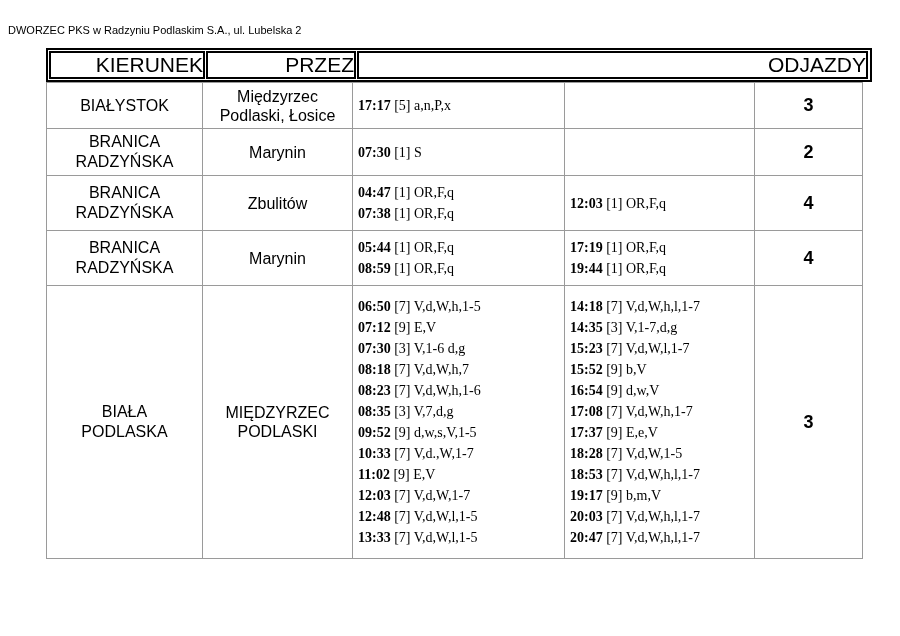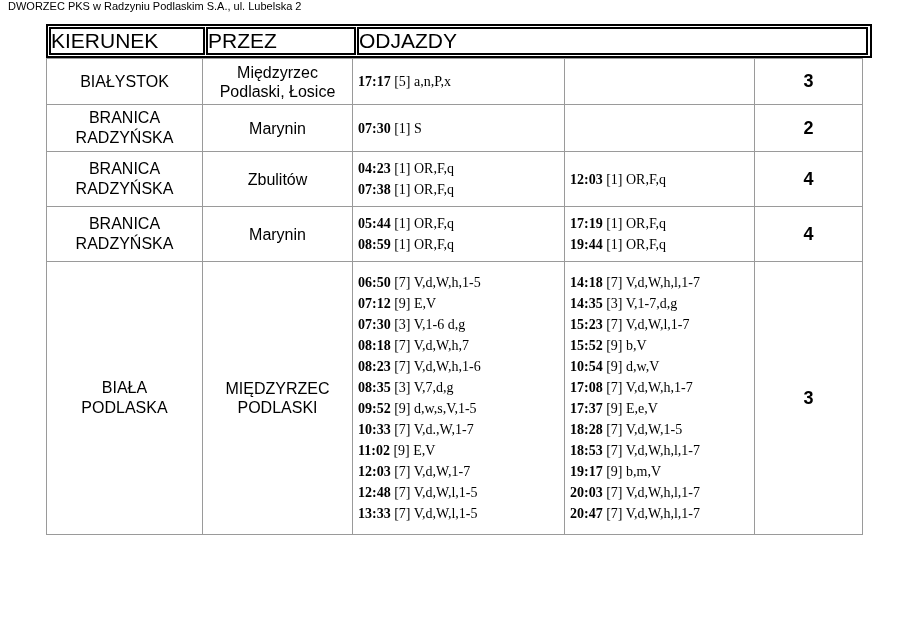--- a/index.html
+++ b/index.html
@@ -2,34 +2,34 @@
 <html style="--grid: #9a9a9a; --ink: #000000; --bg: #ffffff;"><head>
 <meta charset="utf-8">
 <style>
   :root { --grid:#9a9a9a; --ink:#000000; --bg:#ffffff; }
   * { margin:0; padding:0; box-sizing:border-box; }
   html,body { background:var(--bg); }
   body {
     width:900px; height:636px; overflow:hidden;
     font-family:"Liberation Sans", sans-serif; color:var(--ink);
   }
-  .page { padding:0 0 0 8px; }
+  .page { padding:24px 0 0 8px; }
   .page-title { font-size:11px; line-height:13px; margin-bottom:11px; }
   .timetable { margin-left:38px; width:816px; }
 
   
   table.header-table {
     width:816px; table-layout:fixed;
     border-collapse:separate; border-spacing:1px;
     border:2px solid var(--ink);
   }
   table.header-table th {
     border:2px solid var(--ink);
     height:19px; font-weight:normal;
-    font-size:21px; text-align:left; vertical-align:middle;
+    font-size:21px; text-align:right; vertical-align:middle;
     white-space:nowrap; overflow:hidden;
   }
   table.header-table th.small { font-size:13px; }
 
   
   table.body-table {
     width:816px; table-layout:fixed;
     border-collapse:collapse;
     border-radius:30px;
   }
@@ -105,21 +105,21 @@
               <div class="dep-line"><b class="dep-time">07:30</b> [1] S</div>
             </td>
     <td class="cell-odjazdy"></td>
     <td class="cell-stanowisko">2</td>
   </tr>
           <tr style="height: 55px;">
     <td class="cell-kierunek">BRANICA
 RADZYŃSKA</td>
     <td class="cell-przez">Zbulitów</td>
     <td class="cell-odjazdy">
-              <div class="dep-line"><b class="dep-time">04:23</b> [1] OR,F,q</div>
+              <div class="dep-line"><b class="dep-time">04:47</b> [1] OR,F,q</div>
               <div class="dep-line"><b class="dep-time">07:38</b> [1] OR,F,q</div>
             </td>
     <td class="cell-odjazdy">
               <div class="dep-line"><b class="dep-time">12:03</b> [1] OR,F,q</div>
             </td>
     <td class="cell-stanowisko">4</td>
   </tr>
           <tr style="height: 55px;">
     <td class="cell-kierunek">BRANICA
 RADZYŃSKA</td>
@@ -151,21 +151,21 @@
               <div class="dep-line"><b class="dep-time">11:02</b> [9] E,V</div>
               <div class="dep-line"><b class="dep-time">12:03</b> [7] V,d,W,1-7</div>
               <div class="dep-line"><b class="dep-time">12:48</b> [7] V,d,W,l,1-5</div>
               <div class="dep-line"><b class="dep-time">13:33</b> [7] V,d,W,l,1-5</div>
             </td>
     <td class="cell-odjazdy">
               <div class="dep-line"><b class="dep-time">14:18</b> [7] V,d,W,h,l,1-7</div>
               <div class="dep-line"><b class="dep-time">14:35</b> [3] V,1-7,d,g</div>
               <div class="dep-line"><b class="dep-time">15:23</b> [7] V,d,W,l,1-7</div>
               <div class="dep-line"><b class="dep-time">15:52</b> [9] b,V</div>
-              <div class="dep-line"><b class="dep-time">10:54</b> [9] d,w,V</div>
+              <div class="dep-line"><b class="dep-time">16:54</b> [9] d,w,V</div>
               <div class="dep-line"><b class="dep-time">17:08</b> [7] V,d,W,h,1-7</div>
               <div class="dep-line"><b class="dep-time">17:37</b> [9] E,e,V</div>
               <div class="dep-line"><b class="dep-time">18:28</b> [7] V,d,W,1-5</div>
               <div class="dep-line"><b class="dep-time">18:53</b> [7] V,d,W,h,l,1-7</div>
               <div class="dep-line"><b class="dep-time">19:17</b> [9] b,m,V</div>
               <div class="dep-line"><b class="dep-time">20:03</b> [7] V,d,W,h,l,1-7</div>
               <div class="dep-line"><b class="dep-time">20:47</b> [7] V,d,W,h,l,1-7</div>
             </td>
     <td class="cell-stanowisko">3</td>
   </tr>

